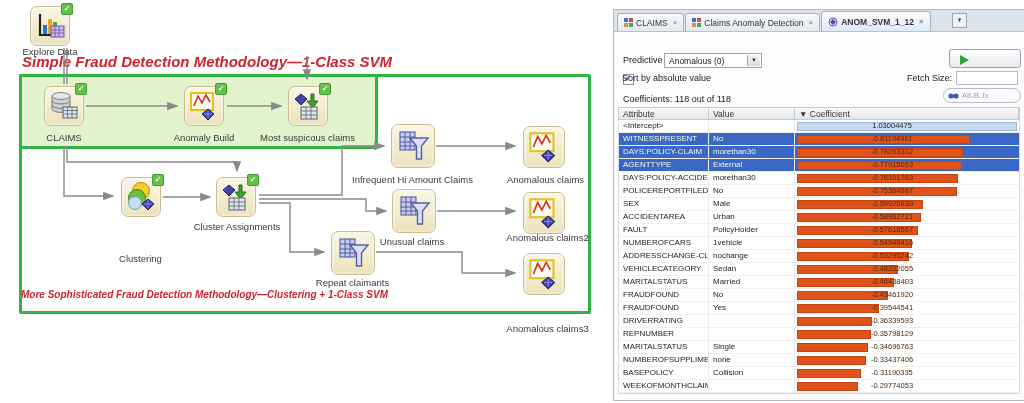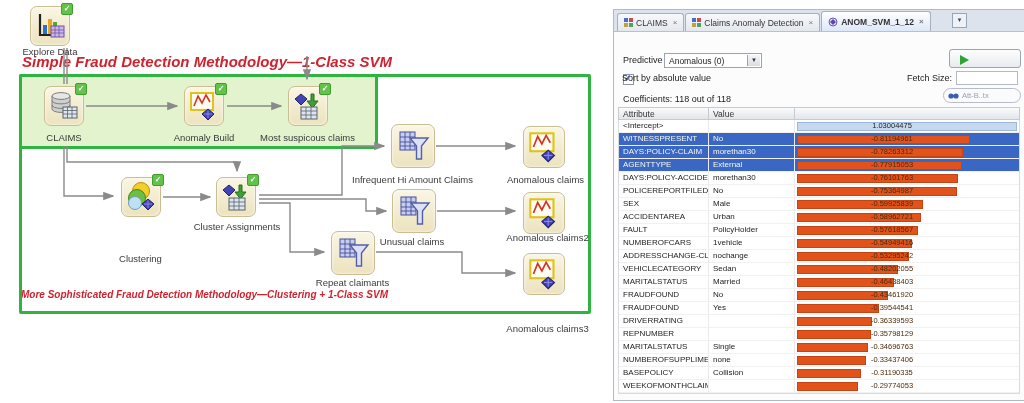--- a/index.html
+++ b/index.html
@@ -303,20 +303,24 @@
         <rect x="4" y="2.8" width="3" height="2.4" fill="#3a5fae"></rect>
       </svg>
       <span class="hint">Att-B..tx</span>
     </div>
   </div>
 
   <div class="tablewrap">
     <div class="thead">
       <div class="hcell">Attribute</div>
       <div class="hcell">Value</div>
+      <div class="hcell">
+        <span>▼</span>
+        <span>Coefficient</span>
+      </div>
     </div>
     <div class="tbody">
         <div class="trow">
           <div class="cell attr">&lt;Intercept&gt;</div>
           <div class="cell val"></div>
           <div class="cell coefcell">
             <div class="bar intercept" style="width: calc(100% - 4px);"></div>
             <span class="num intercept">1.03004475</span>
           </div>
         </div>

